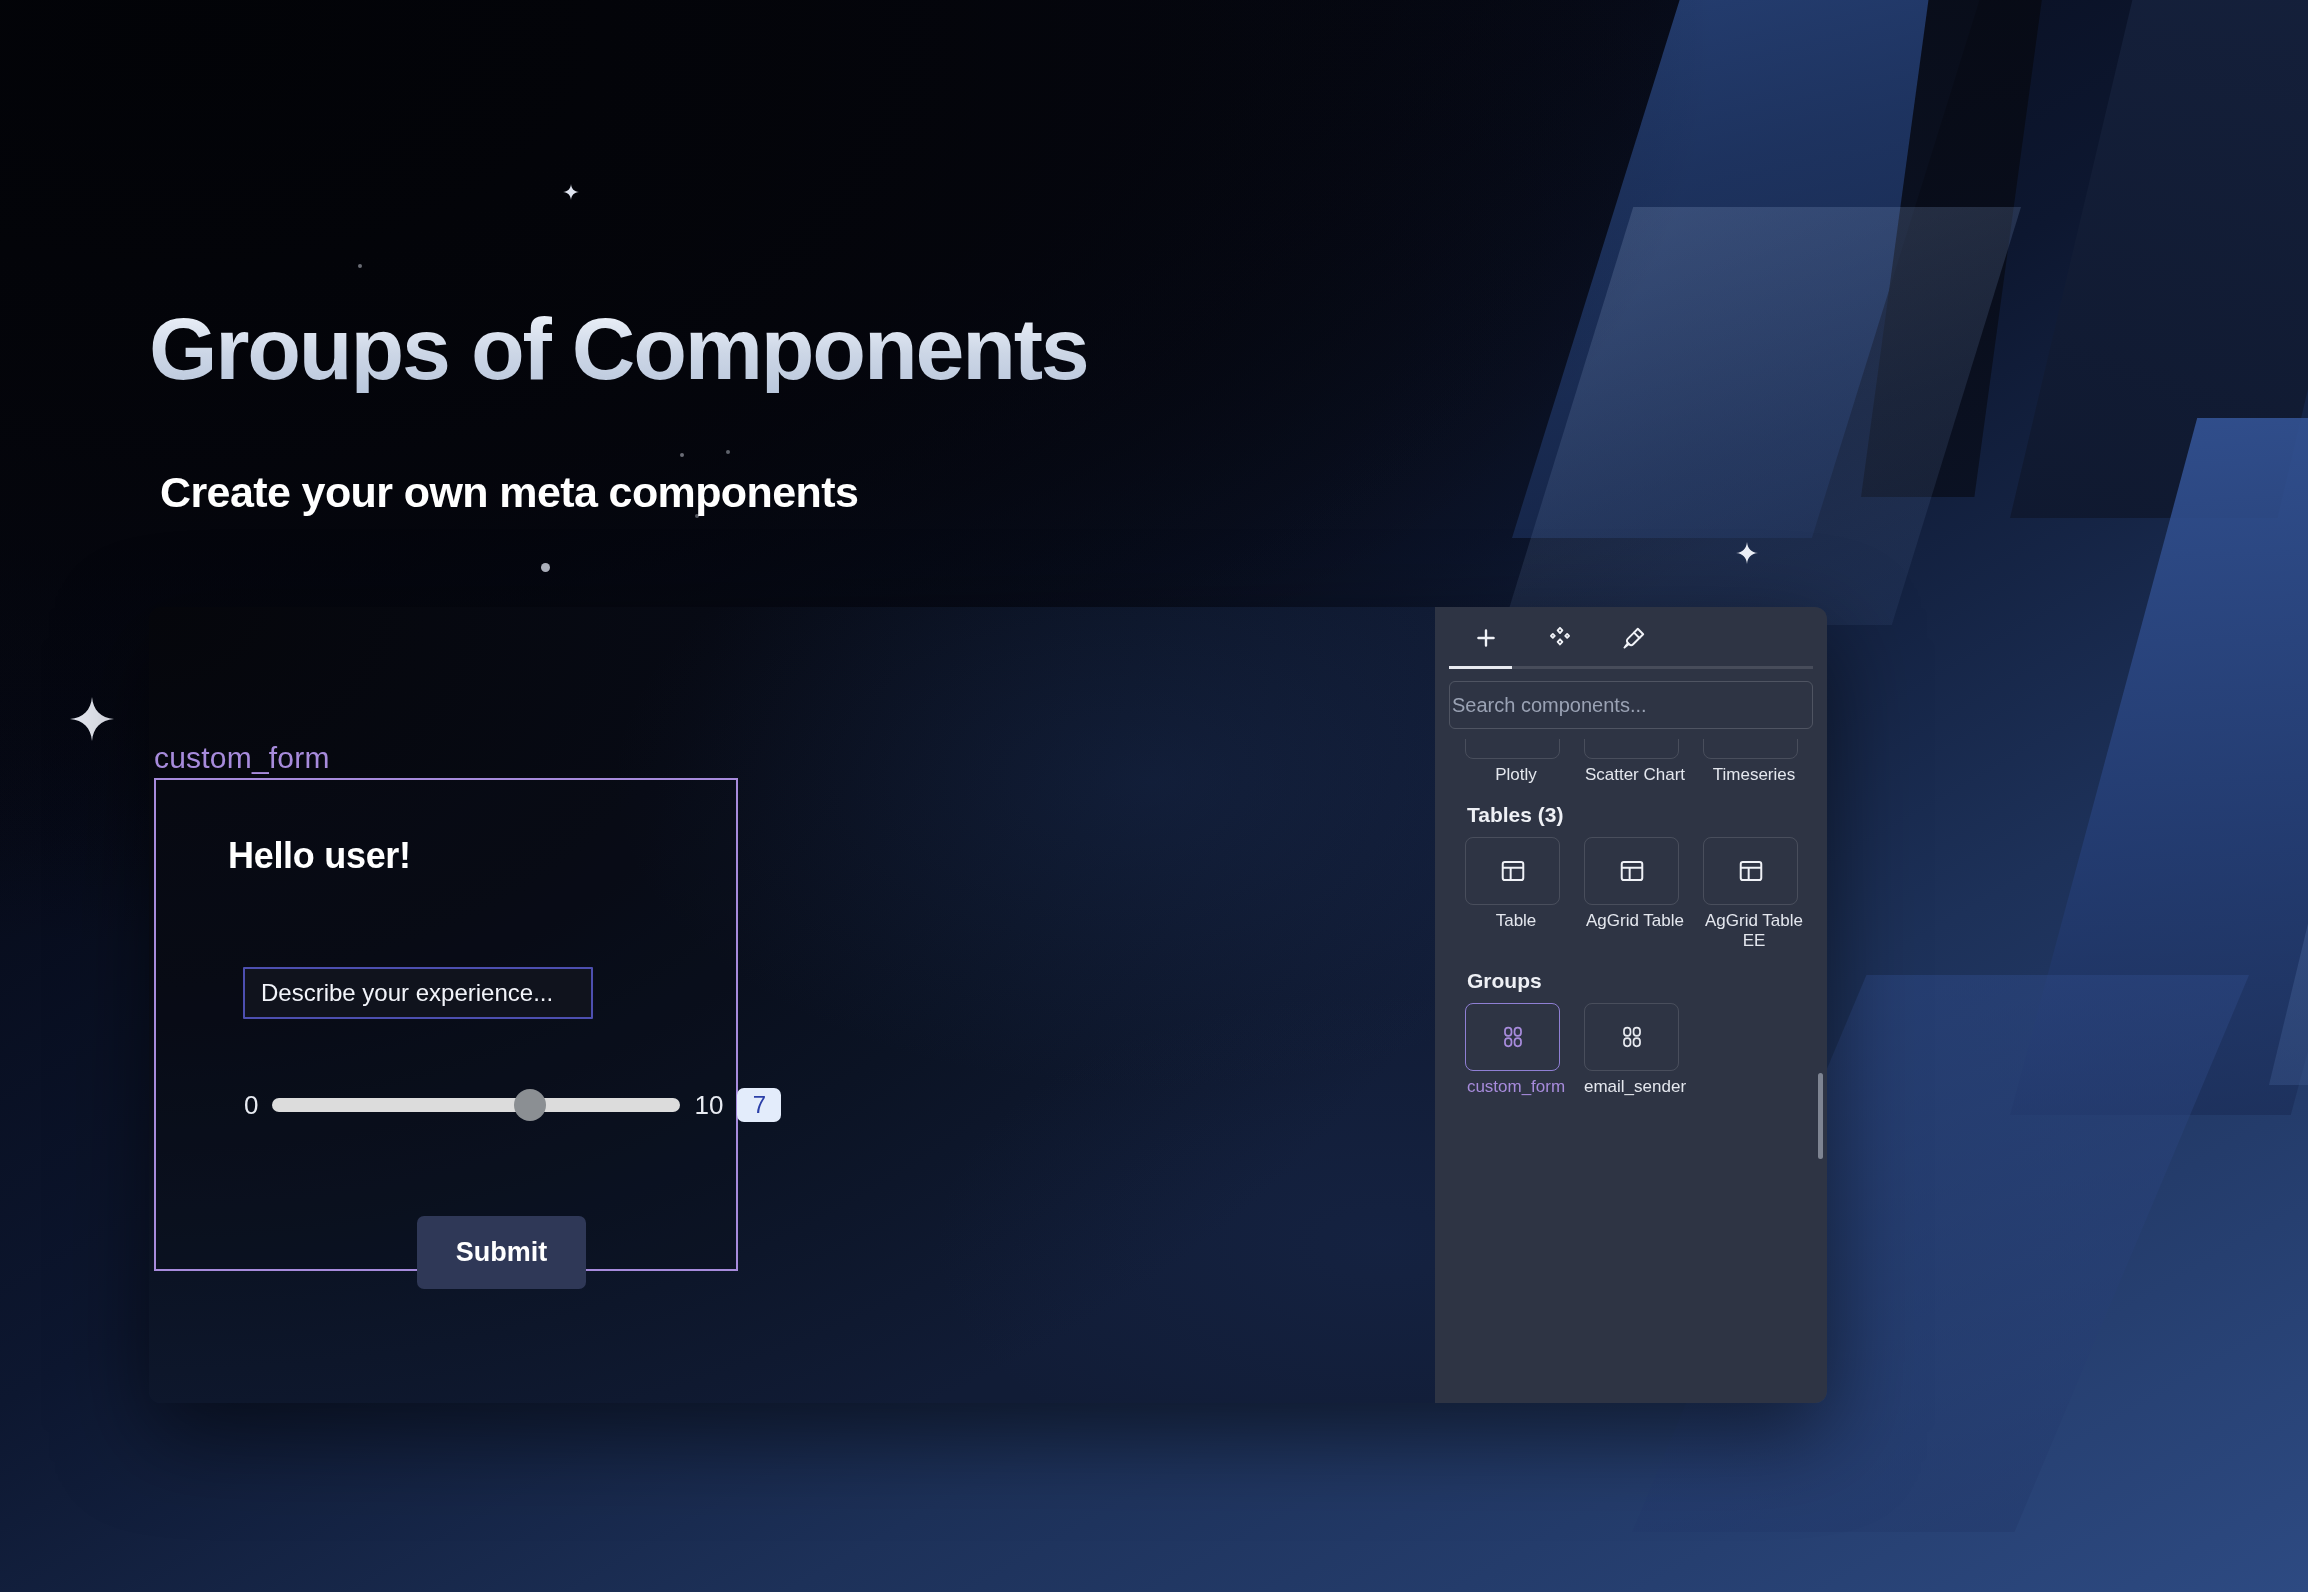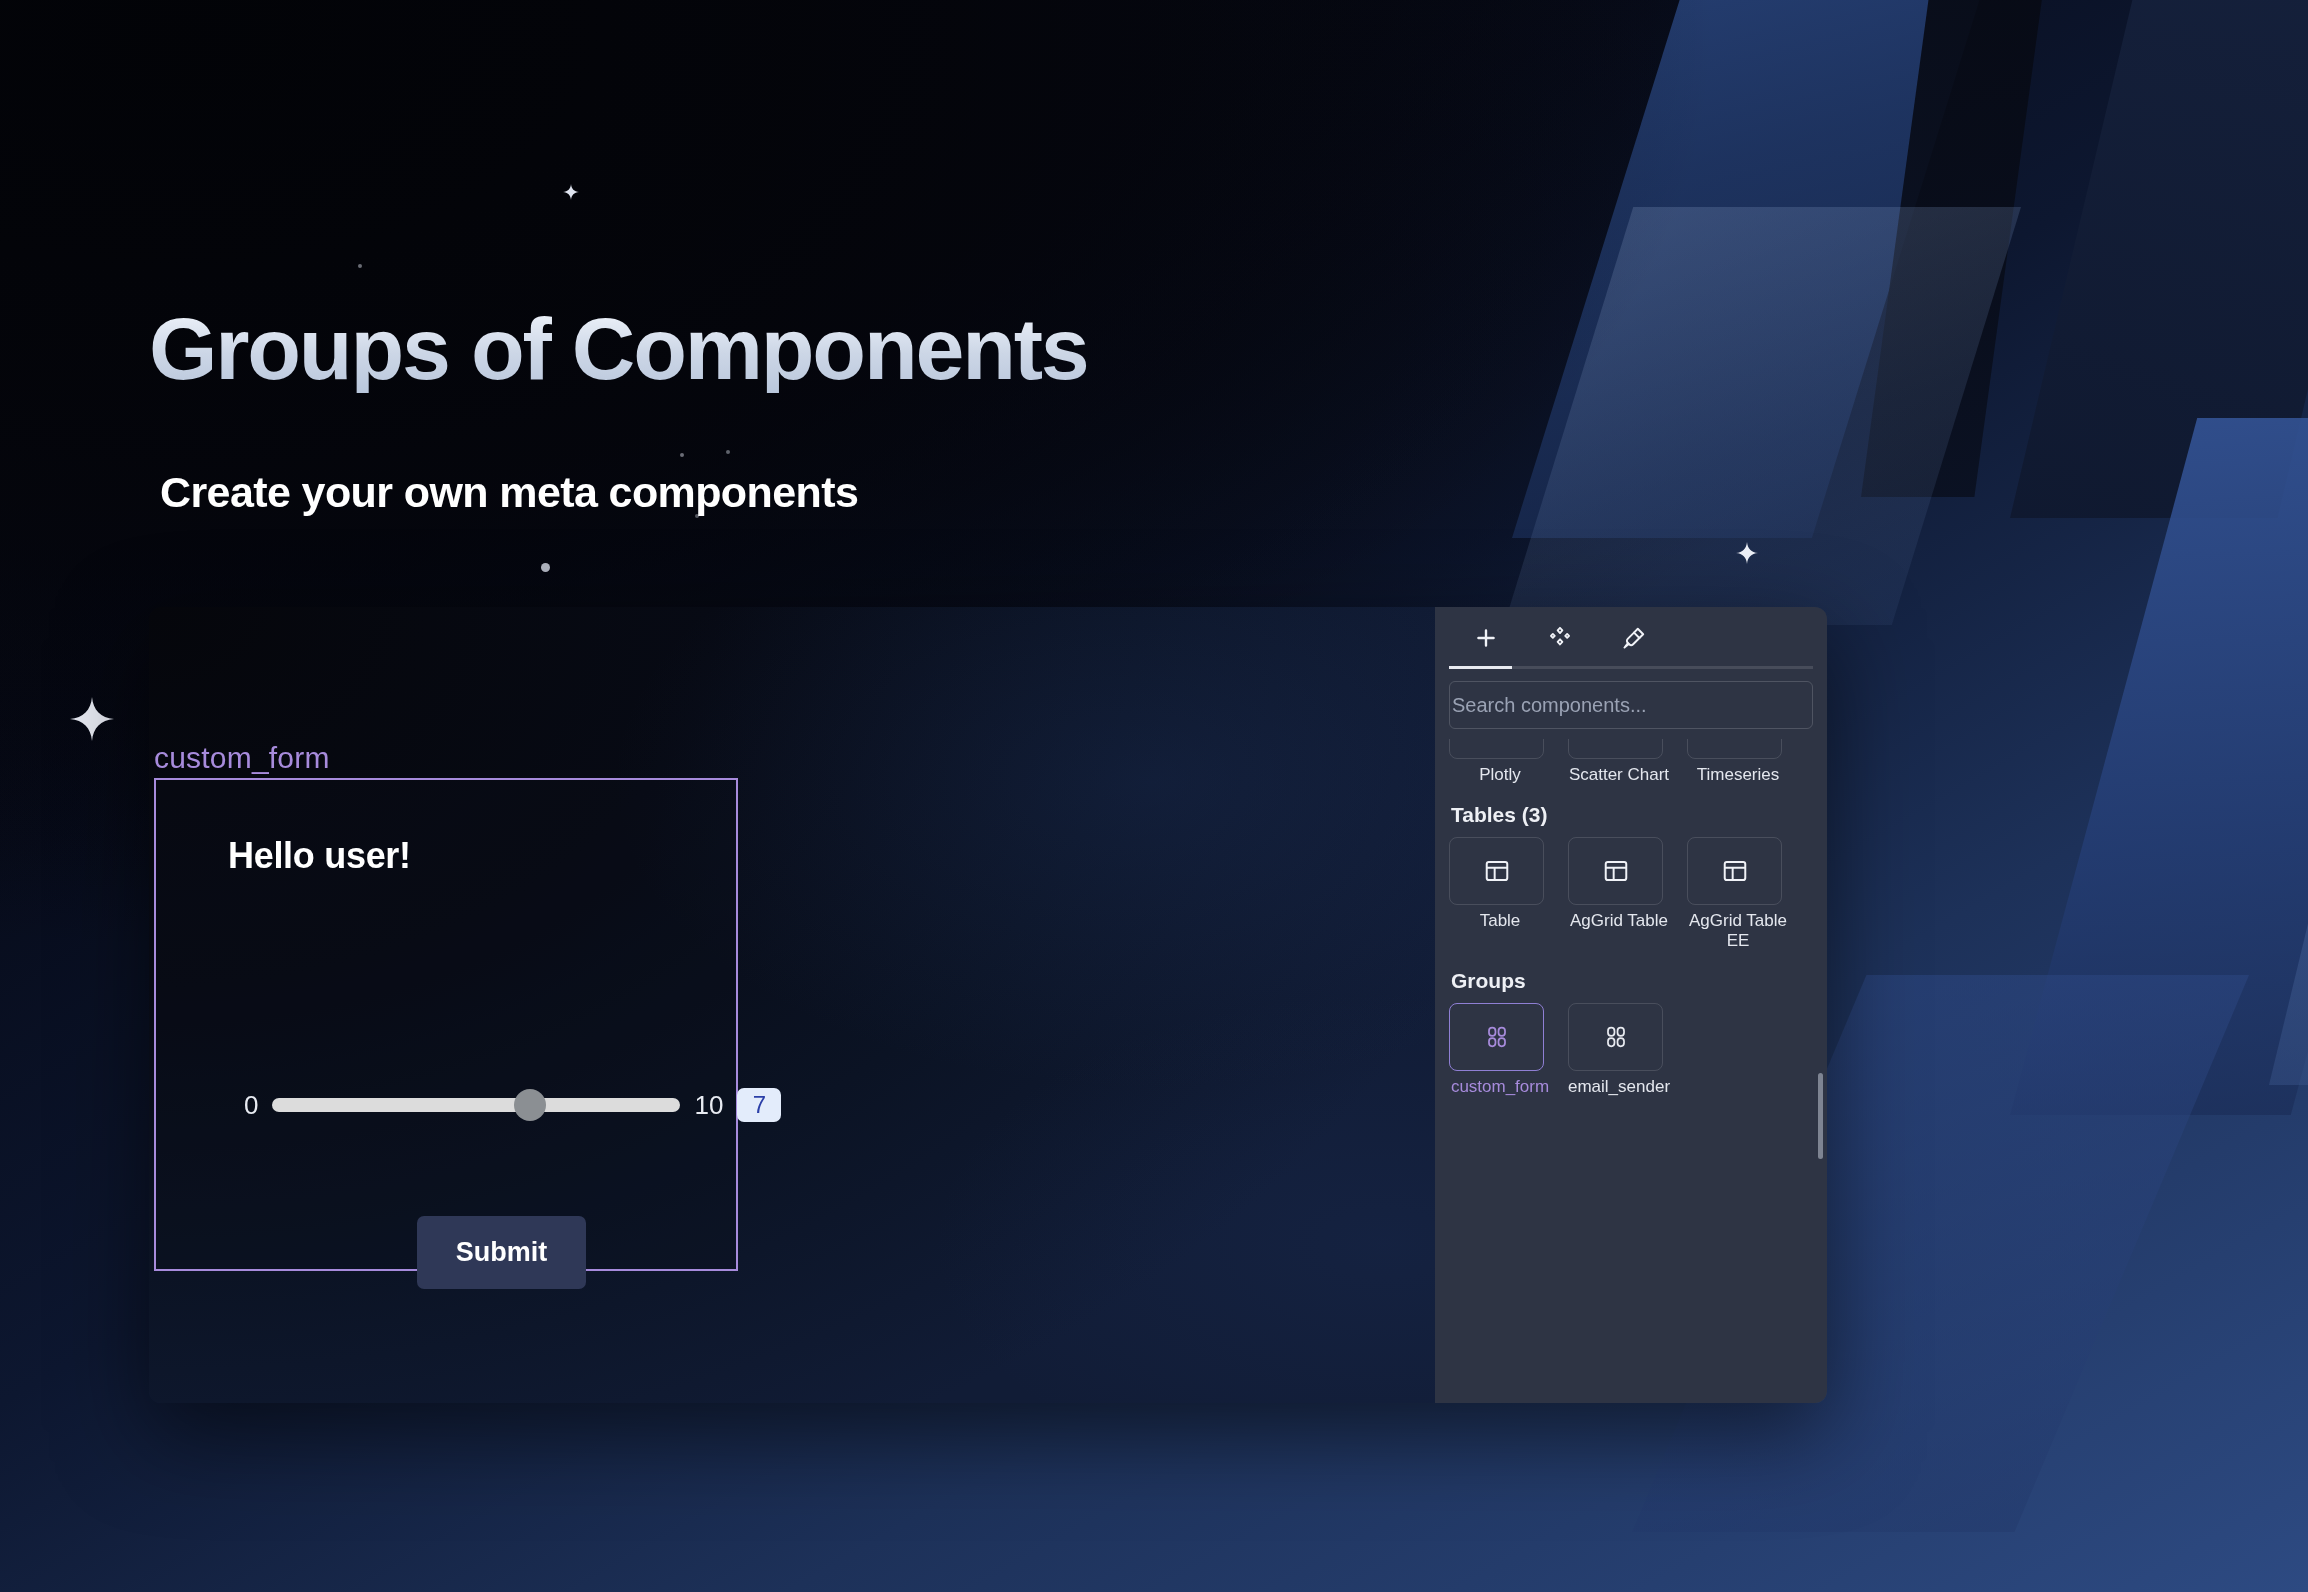--- a/index.html
+++ b/index.html
@@ -291,21 +291,21 @@
     outline: none;
   }
   .search-input::placeholder { color: #9aa2b4; opacity: 1; }
 
   .palette {
     position: relative;
     flex: 1;
     padding: 0 14px;
     overflow: hidden;
   }
-  .palette-scroll { position: relative; margin-top: -26px; }
+  .palette-scroll { position: relative; margin-top: -26px; margin-left: 16px; }
 
   .sec-title {
     font-size: 21px;
     font-weight: 700;
     color: #eef0f5;
     margin: 18px 0 10px 2px;
   }
 
   .grid {
     display: grid;
@@ -564,20 +564,21 @@
       </div>
 
     </div>
   </div>
 
   <div class="group-label">custom_form</div>
   <div class="group-box">
     <div class="form-inner">
       <div class="form-title">Hello user!</div>
 
+      <input class="text-input" type="text" value="" placeholder="Describe your experience..." style="">
 
       <div class="slider-row">
         <span class="slider-min">0</span>
         <div class="slider-track">
           <div class="slider-thumb" id="sliderThumb" style="left: 63%;"></div>
         </div>
         <span class="slider-max">10</span>
         <span class="slider-badge">7</span>
       </div>
 

